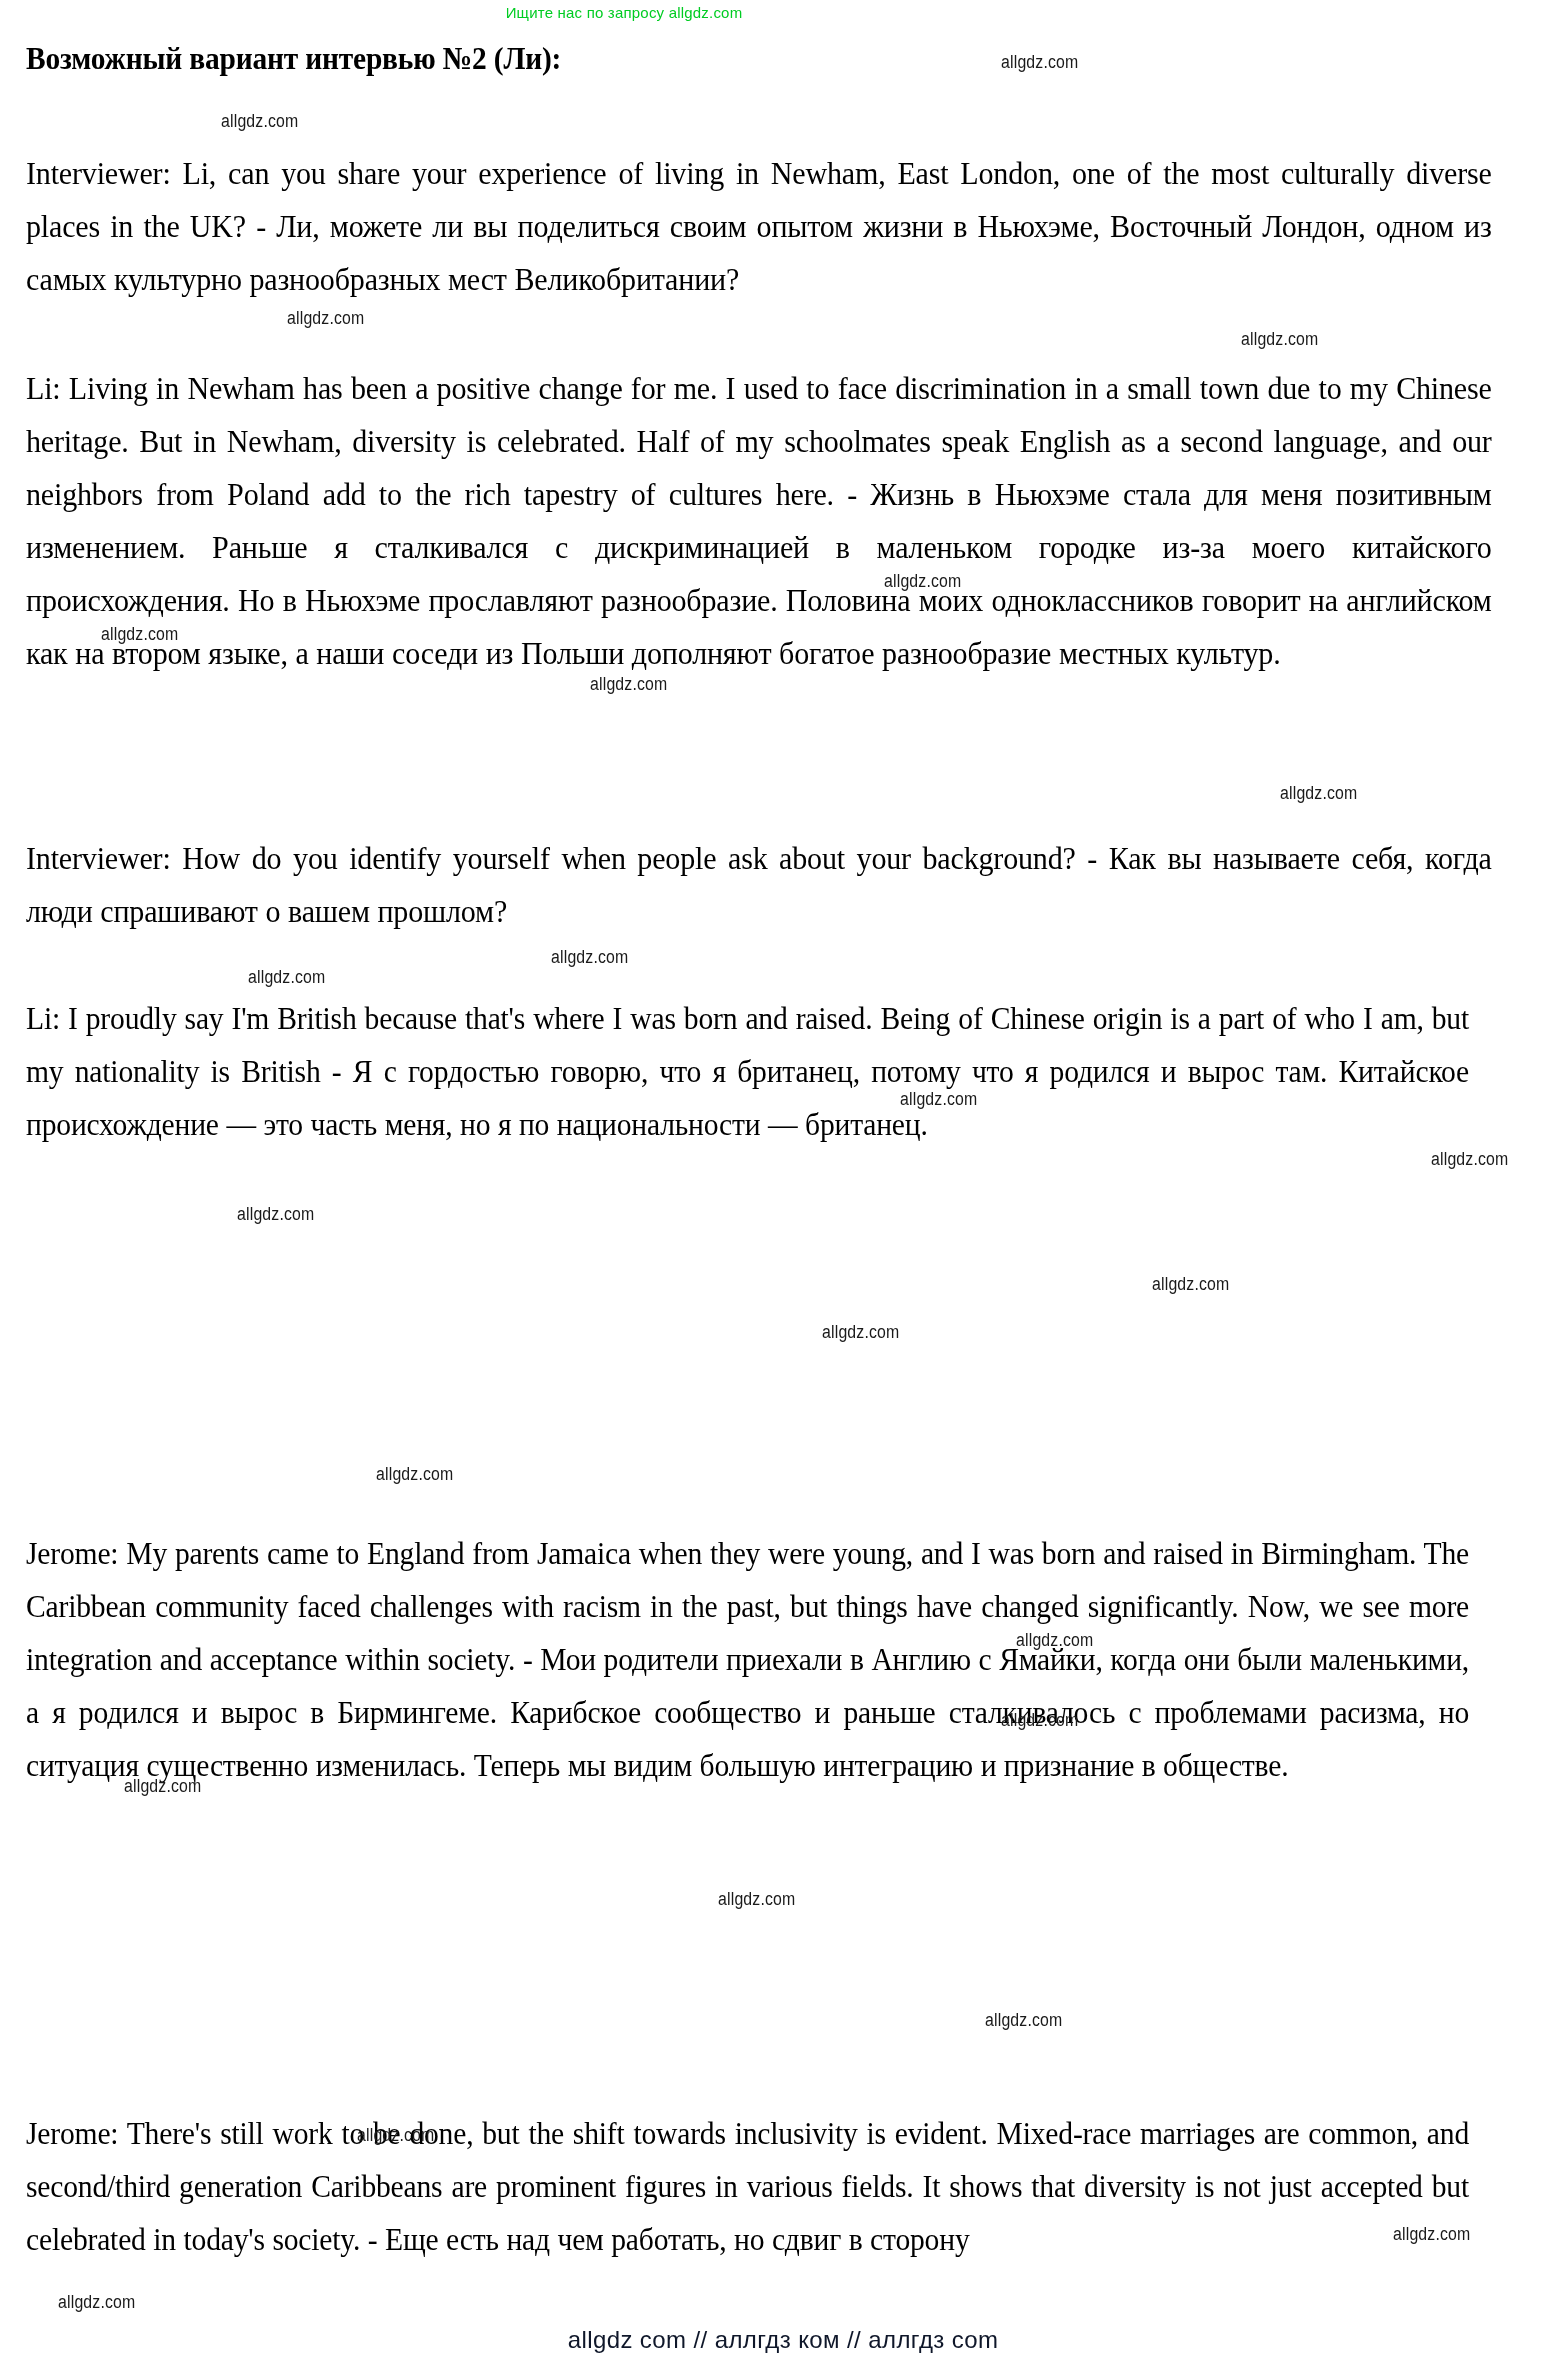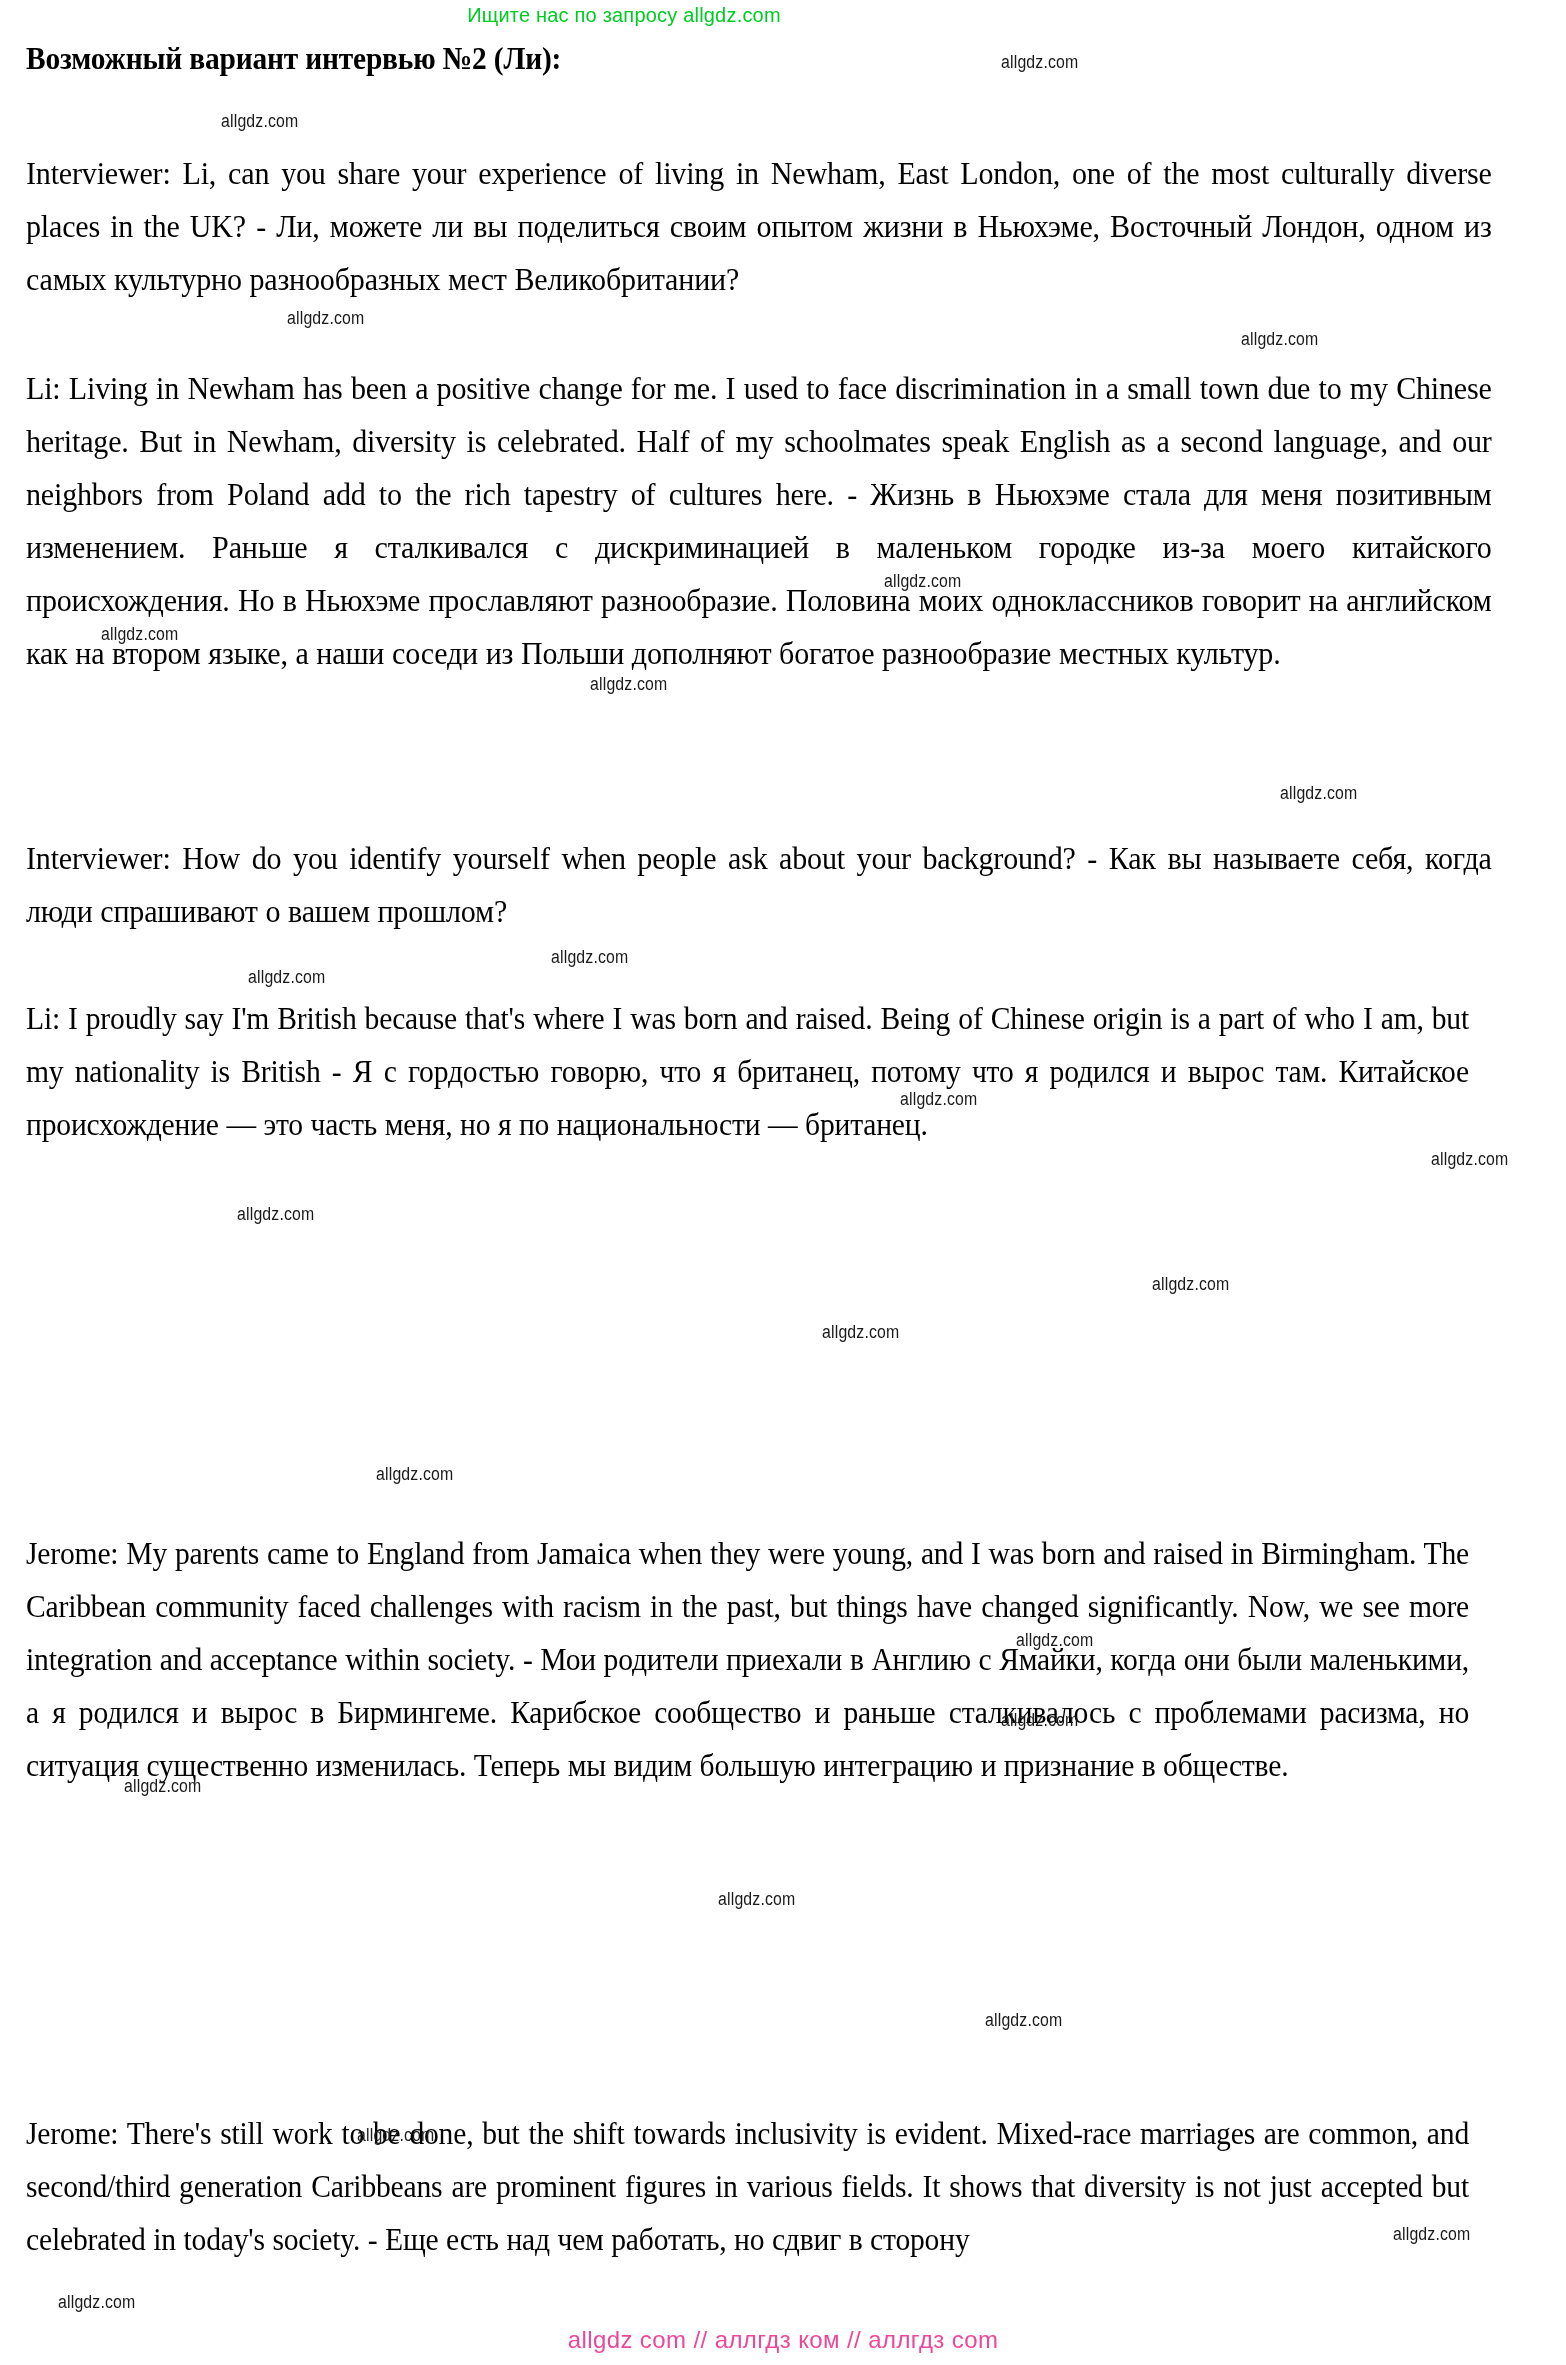--- a/index.html
+++ b/index.html
@@ -26,21 +26,21 @@
   }
 
   
   .topbar {
     position: absolute;
     top: 4.7px;
     left: 0;
     width: 1248px;
     text-align: center;
     font-family: "Liberation Sans", "DejaVu Sans", sans-serif;
-    font-size: 20px;
+    font-size: 15px;
     font-weight: 400;
     letter-spacing: 0.2px;
     line-height: 1;
   }
 
   
   .doc-heading {
     font-family: "Liberation Serif", "DejaVu Serif", serif;
     font-weight: bold;
     font-size: 32px;
@@ -130,21 +130,21 @@
 
   <div class="block" style="top:1527px;">
     <p class="para narrow">Jerome: My parents came to England from Jamaica when they were young, and I was born and raised in Birmingham. The Caribbean community faced challenges with racism in the past, but things have changed significantly. Now, we see more integration and acceptance within society. - Мои родители приехали в Англию с Ямайки, когда они были маленькими, а я родился и вырос в Бирмингеме. Карибское сообщество и раньше сталкивалось с проблемами расизма, но ситуация существенно изменилась. Теперь мы видим большую интеграцию и признание в обществе.</p>
   </div>
 
 
   <div class="block" style="top:2107px;">
     <p class="para narrow">Jerome: There's still work to be done, but the shift towards inclusivity is evident. Mixed-race marriages are common, and second/third generation Caribbeans are prominent figures in various fields. It shows that diversity is not just accepted but celebrated in today's society. - Еще есть над чем работать, но сдвиг в сторону</p>
   </div>
 
-  <div class="footer" style="color: #ec4899;">allgdz com  //  аллгдз ком  //  аллгдз com</div>
+  <div class="footer" style="color: #0f172a;">allgdz com  //  аллгдз ком  //  аллгдз com</div>
 
   <div id="wm-layer">
       <span class="wm" style="left: 1001px; top: 53px;">allgdz.com</span>
       <span class="wm" style="left: 221px; top: 112px;">allgdz.com</span>
       <span class="wm" style="left: 1241px; top: 330px;">allgdz.com</span>
       <span class="wm" style="left: 287px; top: 309px;">allgdz.com</span>
       <span class="wm" style="left: 884px; top: 572px;">allgdz.com</span>
       <span class="wm" style="left: 101px; top: 625px;">allgdz.com</span>
       <span class="wm" style="left: 590px; top: 675px;">allgdz.com</span>
       <span class="wm" style="left: 1280px; top: 784px;">allgdz.com</span>

